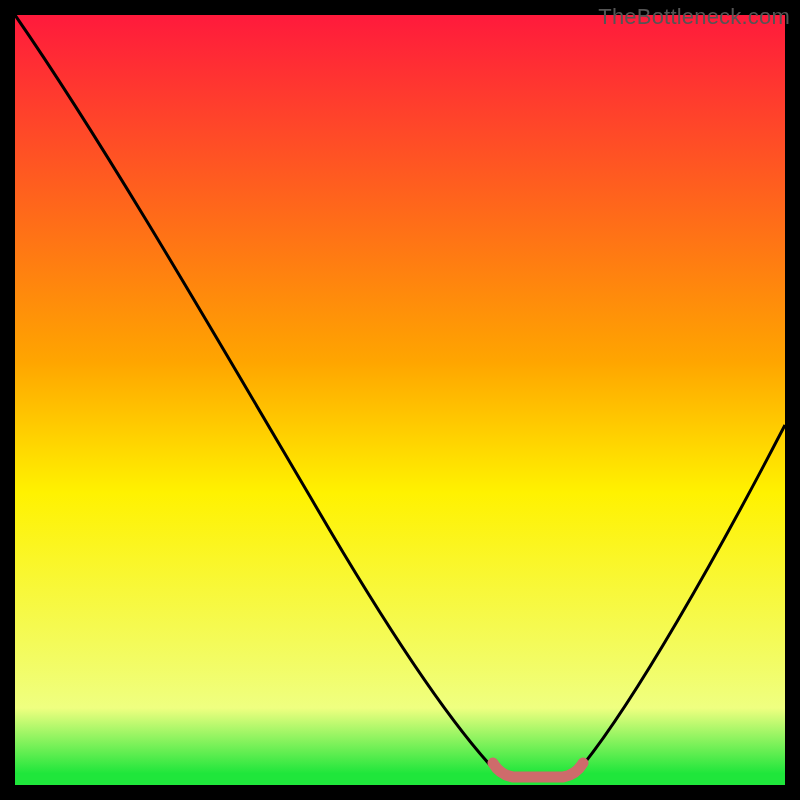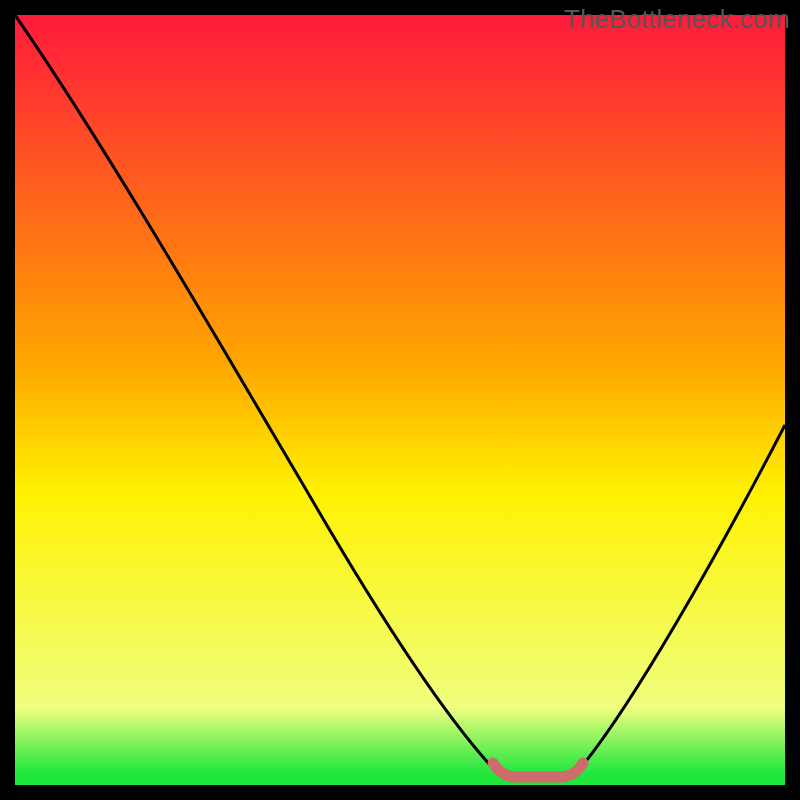--- a/index.html
+++ b/index.html
@@ -31,21 +31,21 @@
   }
   .curve {
     position: absolute;
     inset: 0;
   }
   .watermark {
     position: absolute;
     top: 4px;
     right: 10px;
     color: #555;
-    font-size: 26px;
+    font-size: 22px;
     font-weight: 400;
     letter-spacing: 0.2px;
     text-align: center;
   }
 </style>
 </head>
 <body>
 
 <div class="frame">
 

